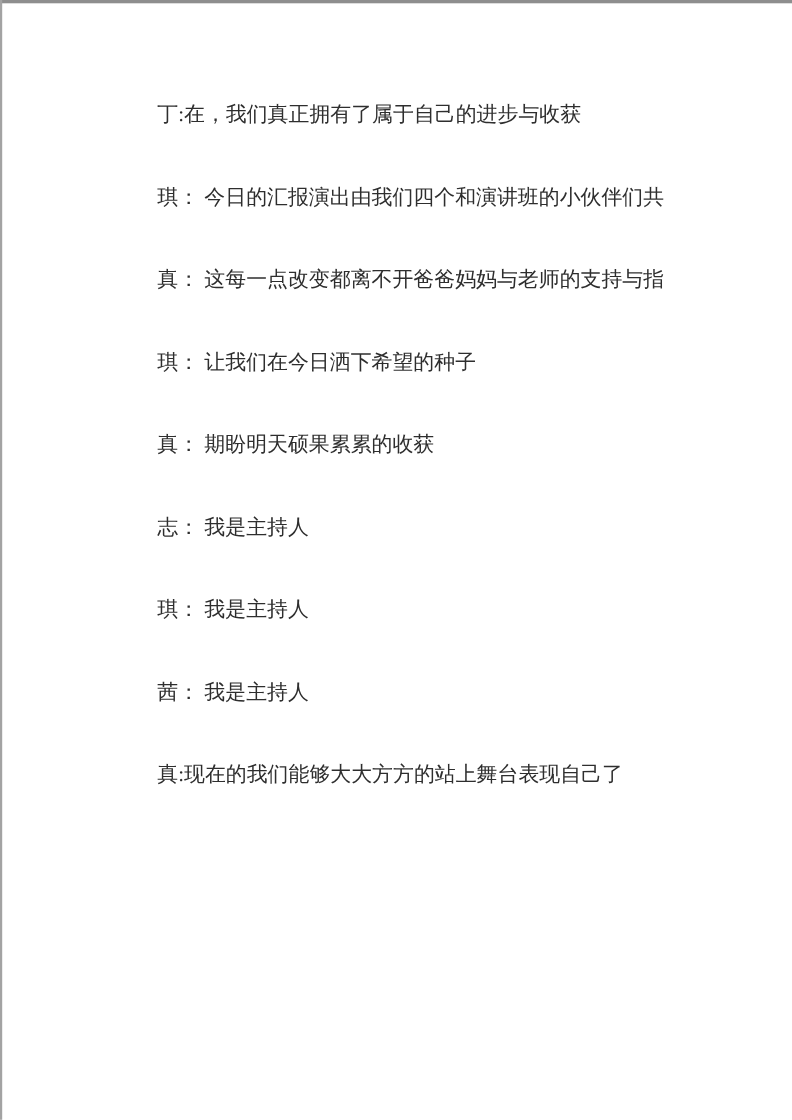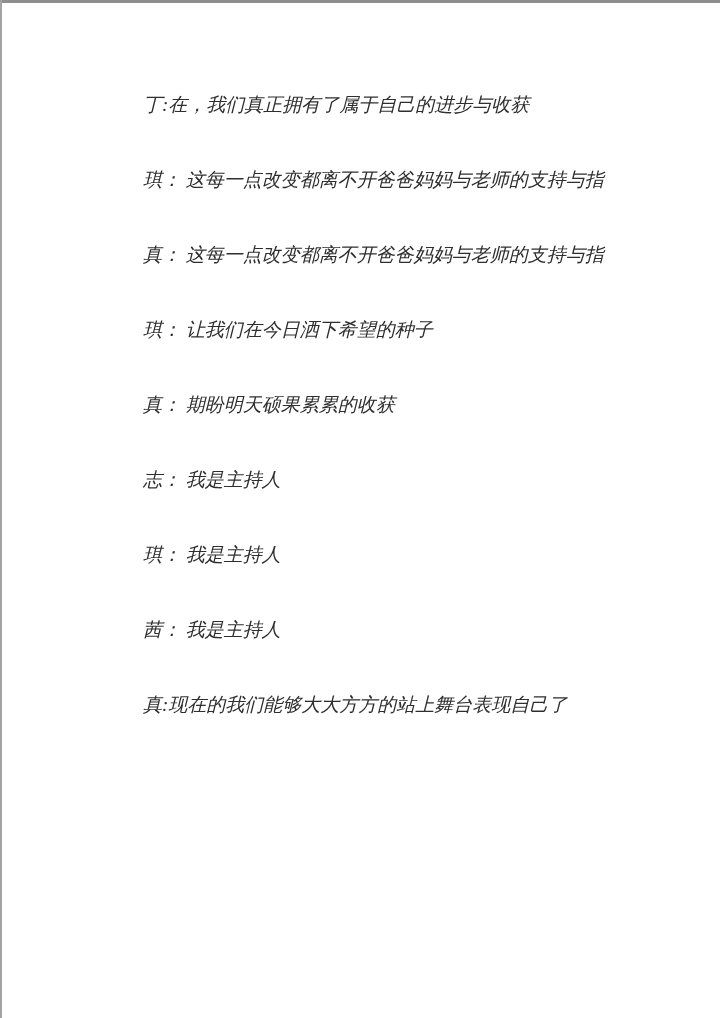--- a/index.html
+++ b/index.html
@@ -31,21 +31,20 @@
   .doc-body {
     position: absolute;
     top: 85px;
     left: 98px;
     width: 524px;
     color: #2e2e2e;
     font-size: 19px;
   }
   .paragraph {
     margin: 0 0 35px 0;
-    font-style: italic;
   }
   .text-line {
     height: 40px;
     line-height: 40px;
     white-space: nowrap;
   }
   .text-line.first {
     padding-left: 45px;
   }
 </style>
@@ -55,21 +54,21 @@
 <div class="top-border"></div>
 <div class="left-border"></div>
 
 <div class="doc-body">
 
   <div class="paragraph">
     <div class="text-line first">丁:在，我们真正拥有了属于自己的进步与收获</div>
   </div>
 
   <div class="paragraph">
-    <div class="text-line first">琪： 这每一点改变都离不开爸爸妈妈与老师的支持与指</div>
+    <div class="text-line first">琪： 今日的汇报演出由我们四个和演讲班的小伙伴们共</div>
   </div>
 
   <div class="paragraph">
     <div class="text-line first">真： 这每一点改变都离不开爸爸妈妈与老师的支持与指</div>
   </div>
 
   <div class="paragraph">
     <div class="text-line first">琪： 让我们在今日洒下希望的种子</div>
   </div>
 

